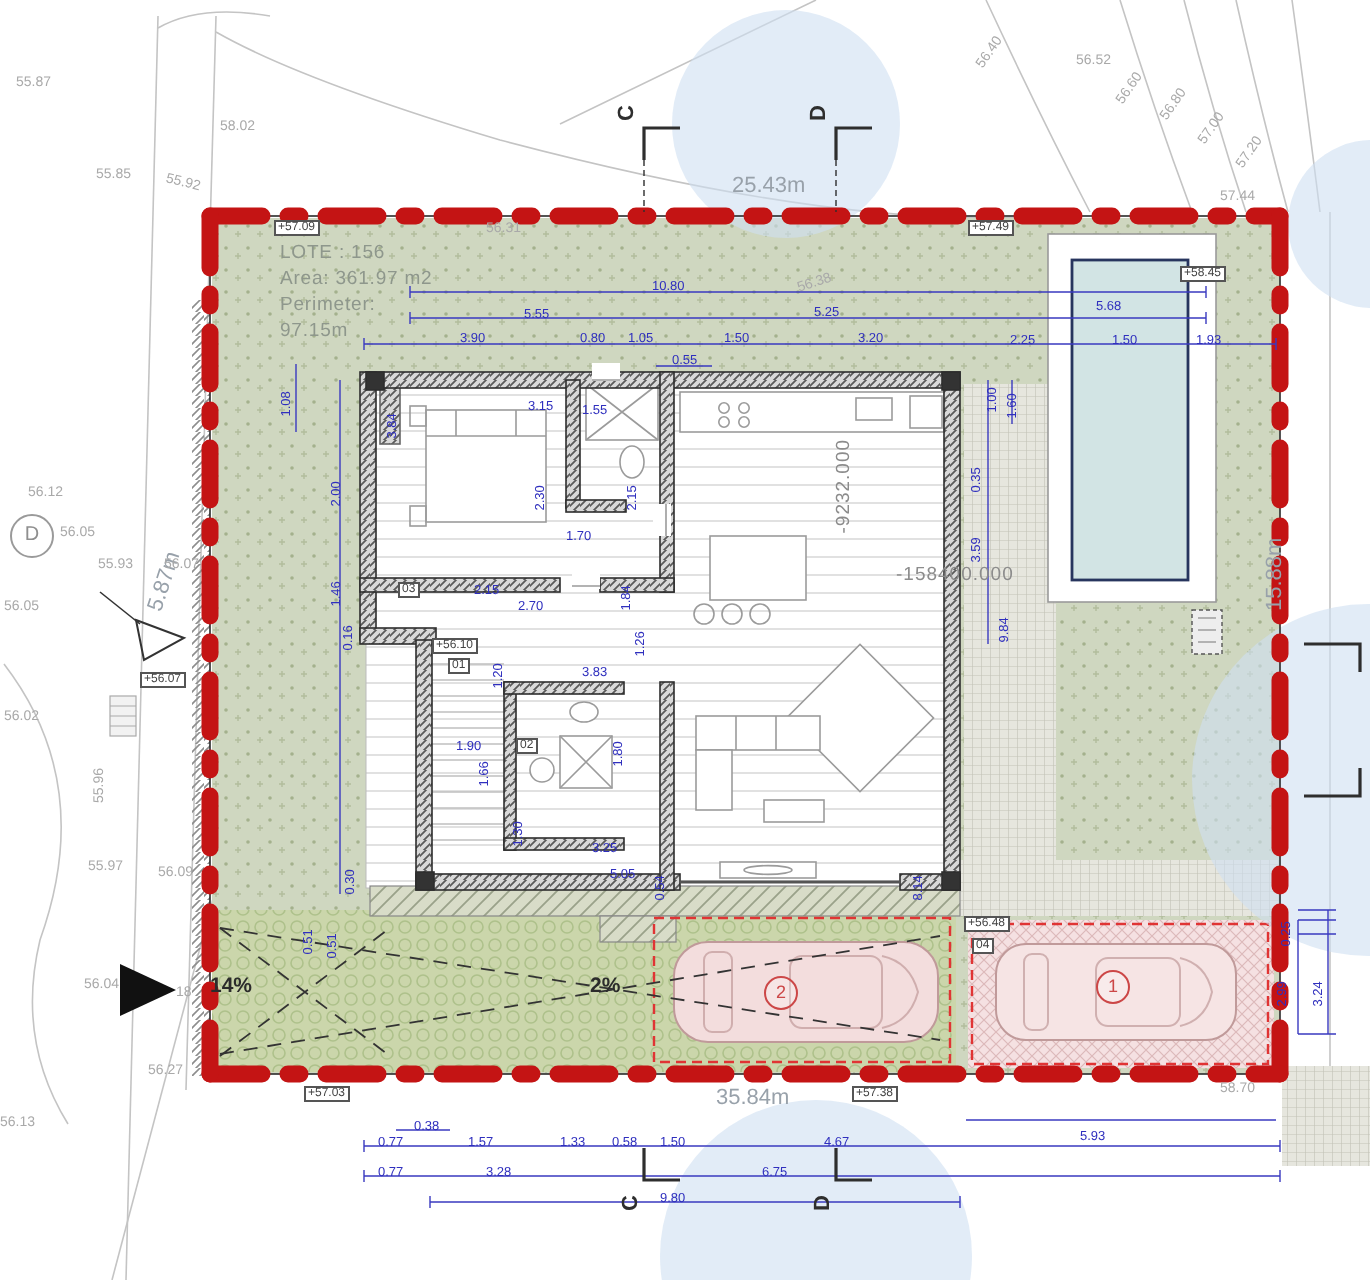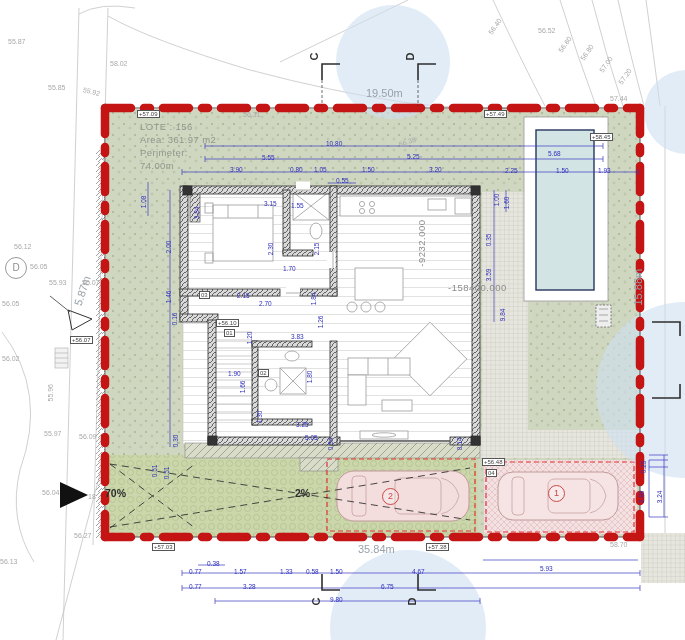--- a/index.html
+++ b/index.html
@@ -228,28 +228,28 @@
       <polygon points="60,482 60,508 88,495" fill="#111"></polygon>
       <polygon points="68,310 92,319 72,330" fill="none" stroke="#333" stroke-width="1"></polygon>
       <path d="M50,296 L70,312" stroke="#333" stroke-width="0.8"></path>
     </g>
   </svg>
 
   <div>
     <span class="lbl lotline" style="left:140px;top:122px">LOTE : 156</span>
     <span class="lbl lotline" style="left:140px;top:135px">Area: 361.97 m2</span>
     <span class="lbl lotline" style="left:140px;top:148px">Perimeter:</span>
-    <span class="lbl lotline" style="left:140px;top:161px">74.00m</span>
-
-    <span class="lbl big" style="left:366px;top:88px">19.50m</span>
+    <span class="lbl lotline" style="left:140px;top:161px">97.15m</span>
+
+    <span class="lbl big" style="left:366px;top:88px">25.43m</span>
     <span class="lbl big" style="left:358px;top:544px">35.84m</span>
     <span class="lbl big" style="left:78px;top:300px;transform:rotate(-72deg)">5.87m</span>
     <span class="lbl big" style="left:638px;top:300px;transform:rotate(-90deg)">15.88m</span>
 
-    <span class="lbl pct" style="left:105px;top:488px">70%</span>
+    <span class="lbl pct" style="left:105px;top:488px">14%</span>
     <span class="lbl pct" style="left:295px;top:488px">2%</span>
 
     <span class="lbl circnum" style="left:548px;top:485px">1</span>
     <span class="lbl circnum" style="left:382px;top:488px">2</span>
 
     <span class="lbl sect" style="left:314px;top:55px;transform:rotate(-90deg)">C</span>
     <span class="lbl sect" style="left:410px;top:55px;transform:rotate(-90deg)">D</span>
     <span class="lbl sect" style="left:316px;top:600px;transform:rotate(-90deg)">C</span>
     <span class="lbl sect" style="left:412px;top:600px;transform:rotate(-90deg)">D</span>
 

